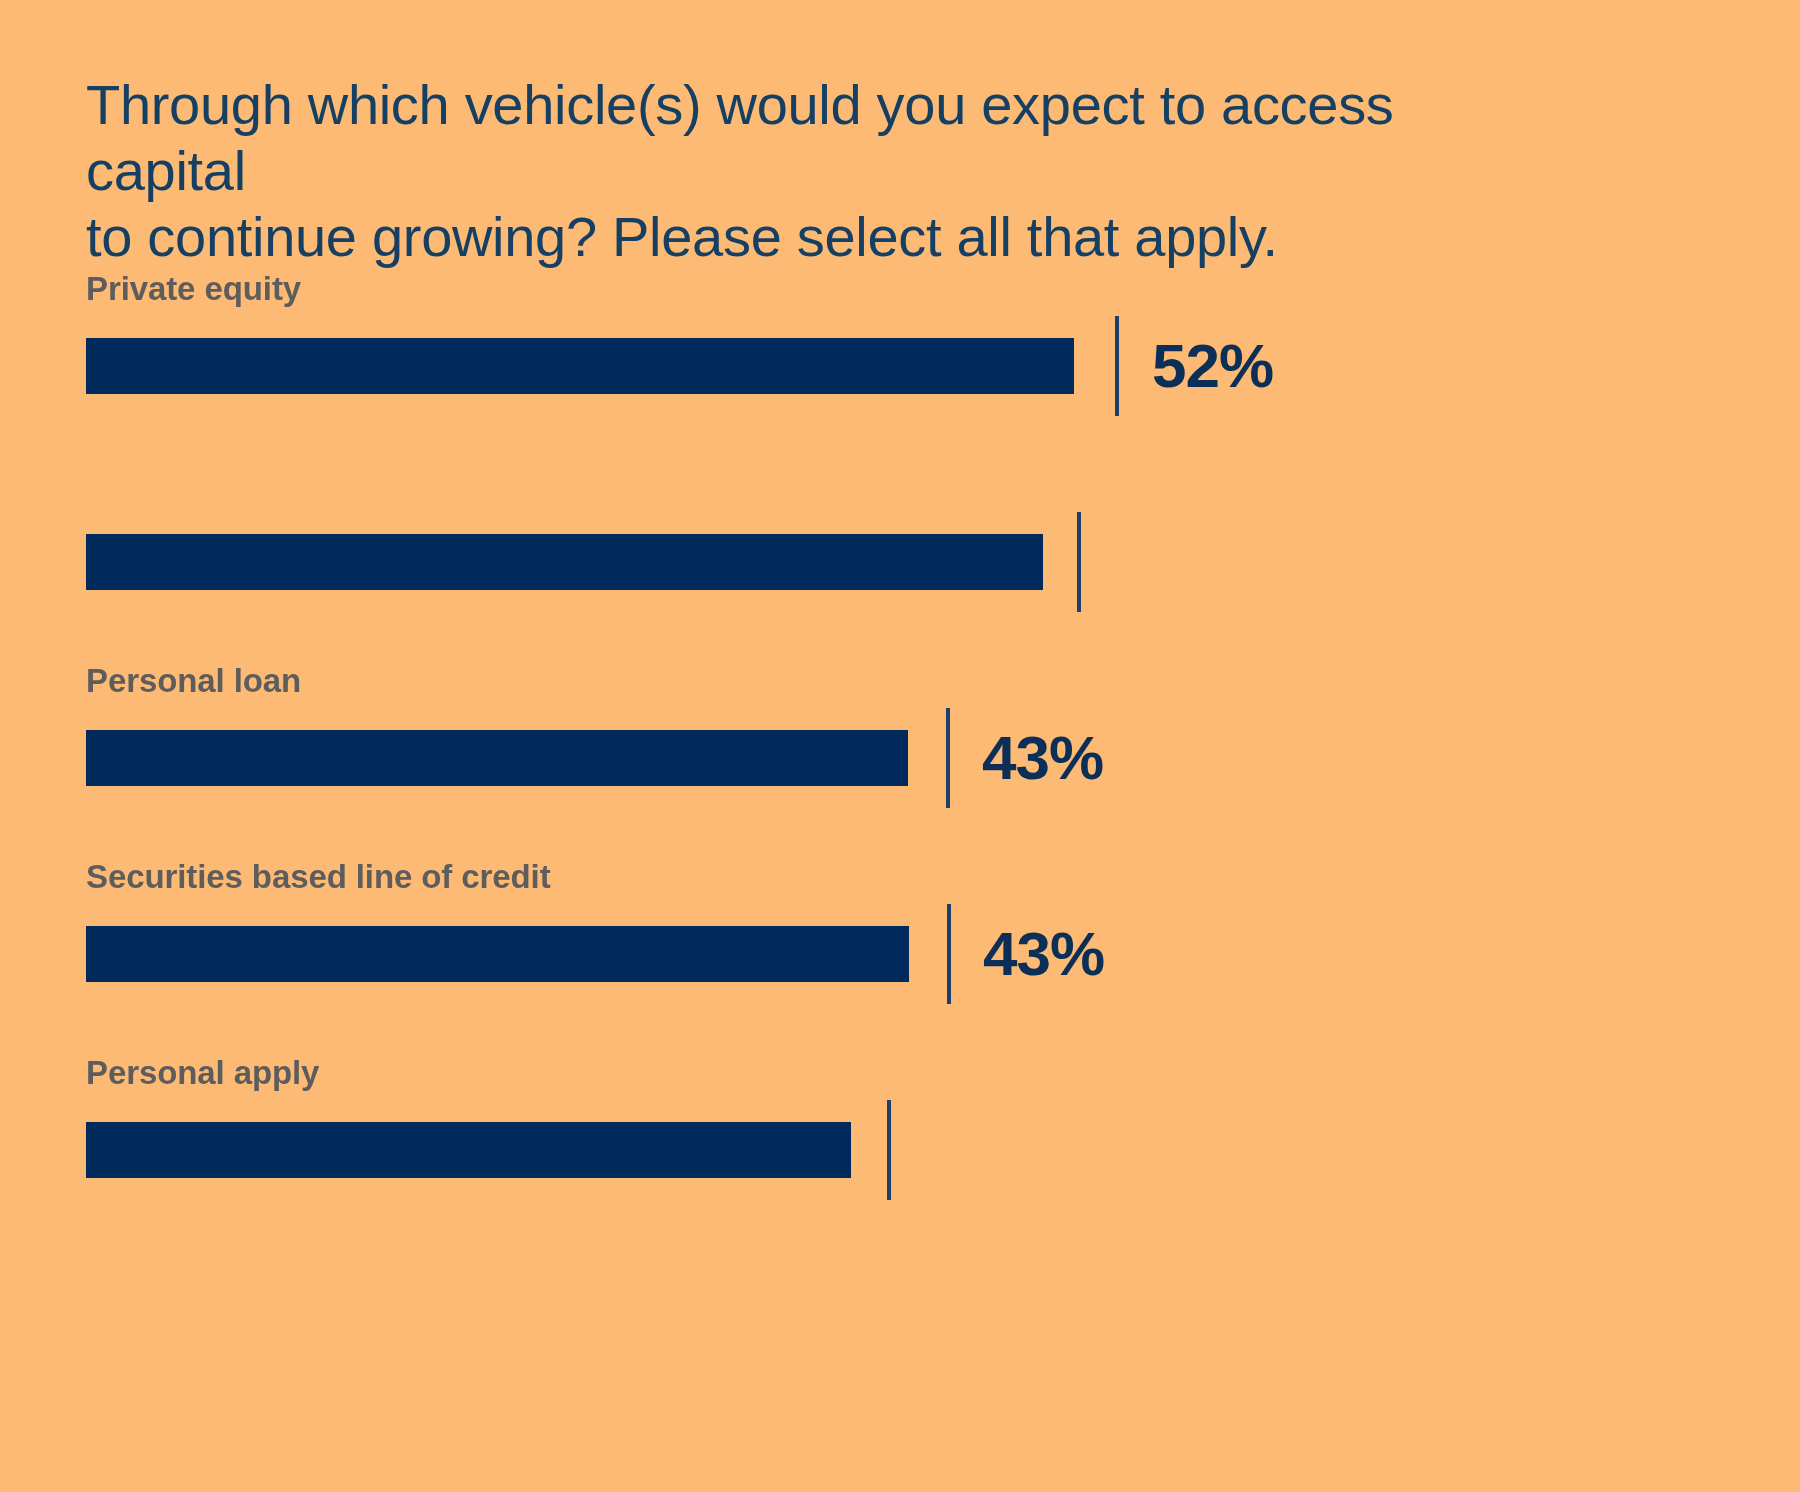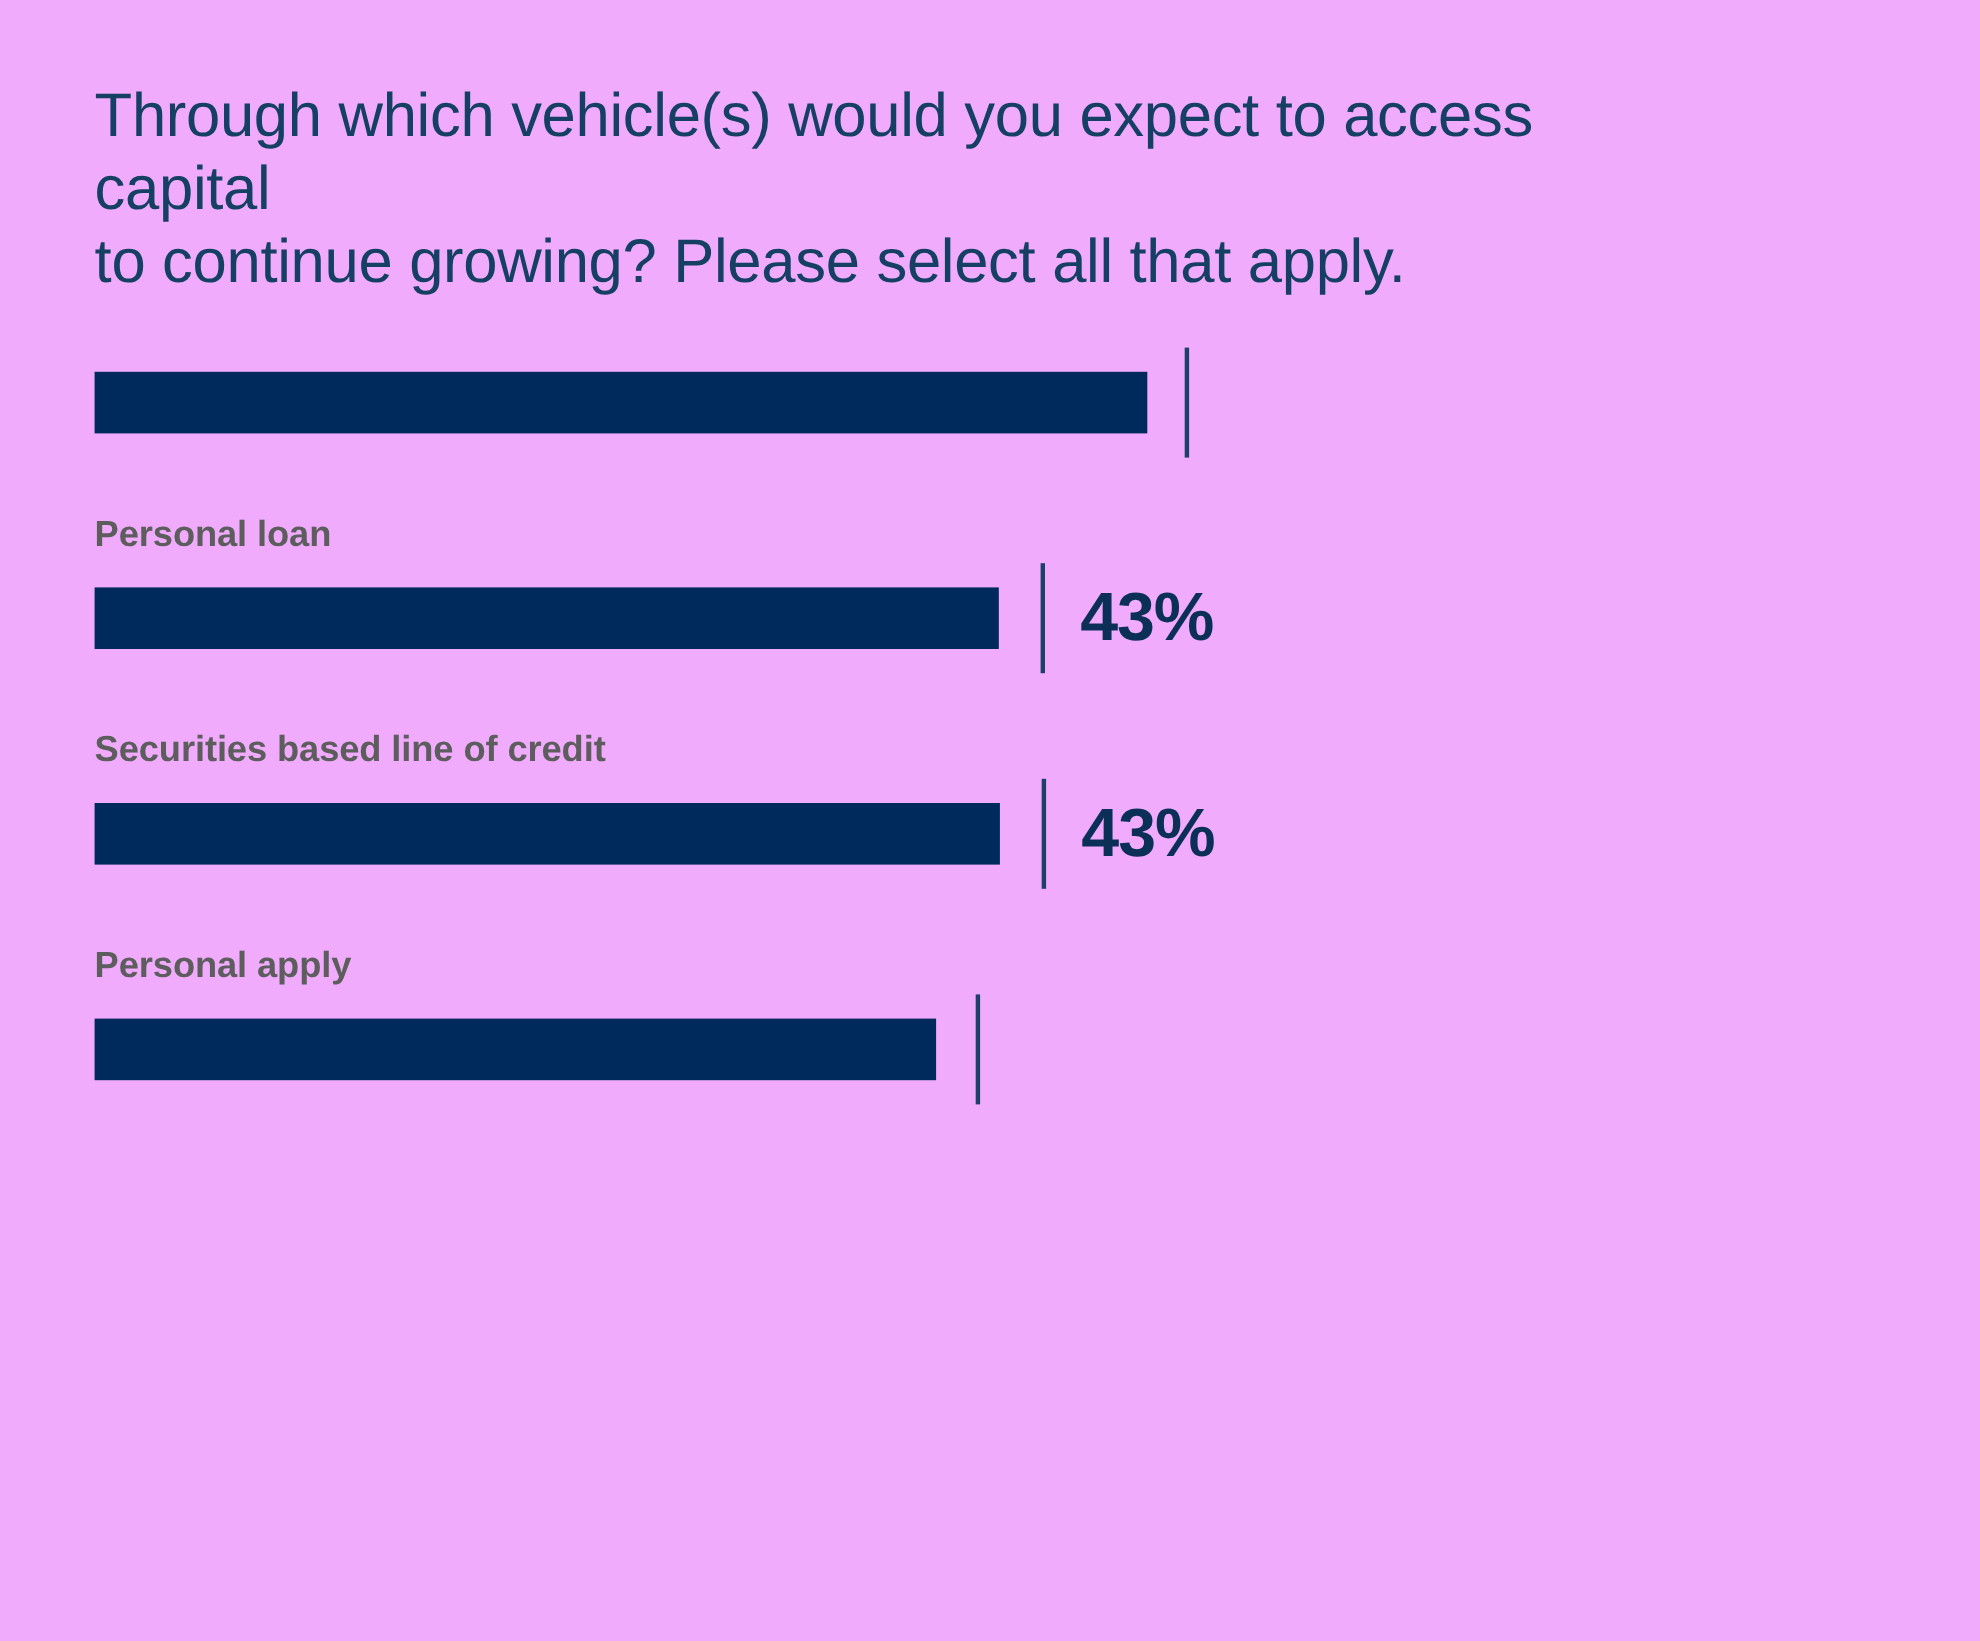--- a/index.html
+++ b/index.html
@@ -10,21 +10,21 @@
   body {
     width: 1800px; height: 1492px;
     font-family: "Liberation Sans", sans-serif;
     overflow: hidden;
     position: relative;
   }
   .chart-wrap {
     position: absolute;
     left: 0; top: 0;
     width: 1800px; height: 1492px;
-    background: #f0abfc;
+    background: #fdba74;
   }
   .chart-title {
     position: absolute;
     left: 86px;
     top: 72px;
     width: 1460px;
     font-size: 56px;
     line-height: 1.18;
     font-weight: 300;
     letter-spacing: -0.3px;
@@ -85,20 +85,28 @@
 </head>
 <body>
 
 <div class="chart-wrap">
 
   <div class="chart-title">Through which vehicle(s) would you expect to access capital
 to continue growing? Please select all that apply.</div>
 
   <div class="bars">
 
+    <div class="bar-row">
+      <div class="bar-label">Private equity</div>
+      <div class="bar-track">
+        <div class="bar-fill" style="width:988px"></div>
+        <div class="bar-sep" style="left:1029px"></div>
+        <div class="bar-value" style="left:1066px">52%</div>
+      </div>
+    </div>
 
     <div class="bar-row">
       <div class="bar-track">
         <div class="bar-fill" style="width:957px"></div>
         <div class="bar-sep" style="left:991px"></div>
       </div>
     </div>
 
     <div class="bar-row">
       <div class="bar-label">Personal loan</div>

